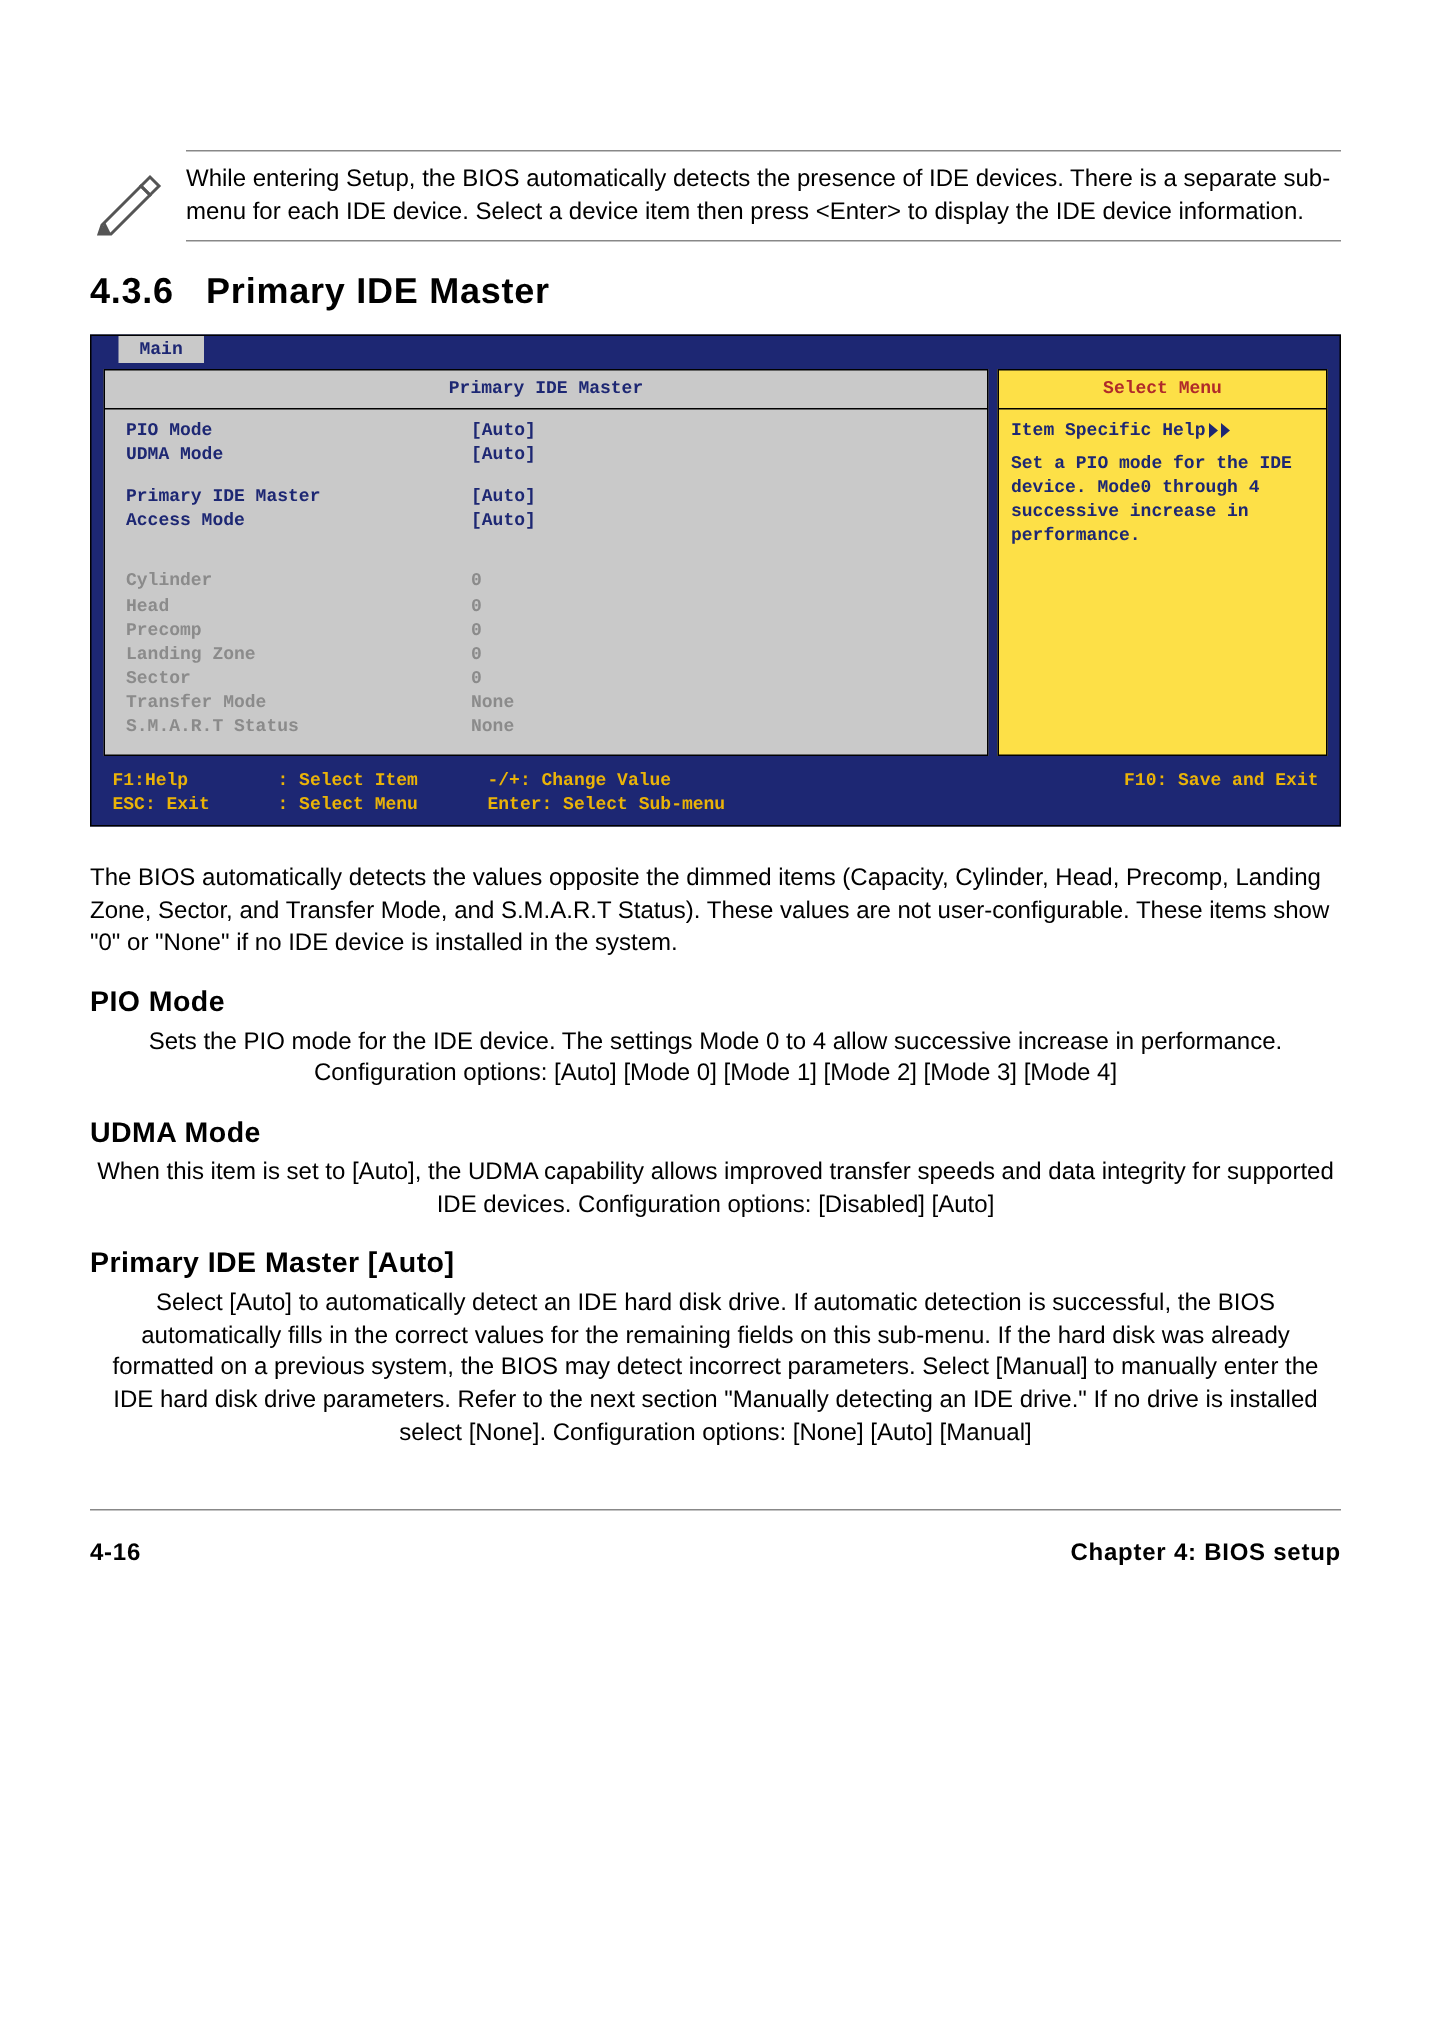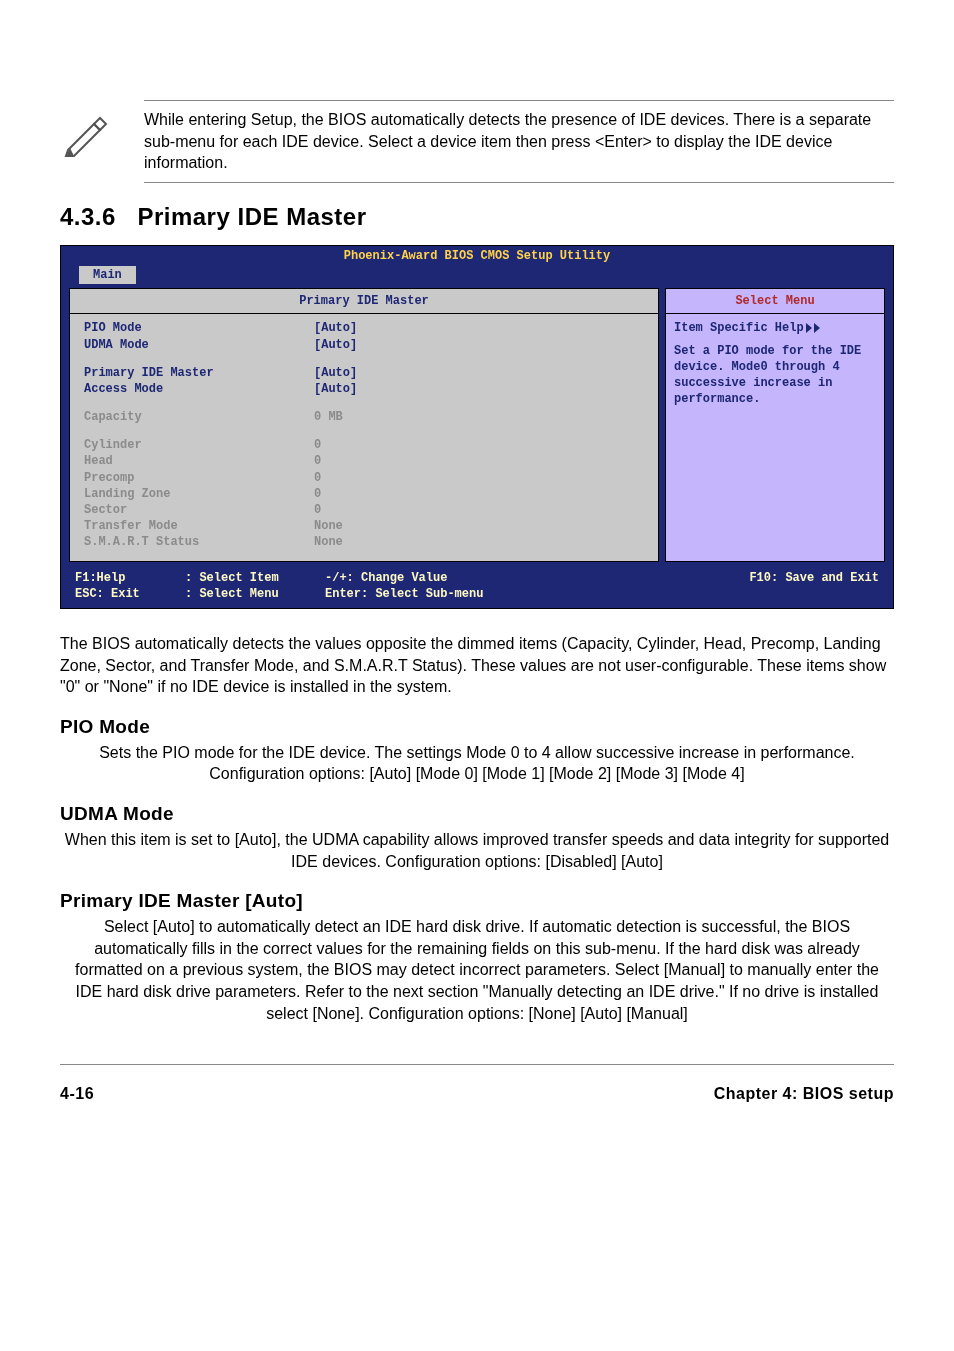--- a/index.html
+++ b/index.html
@@ -10,21 +10,21 @@
     background: #fff;
     width: 954px;
     padding: 0 60px 30px 60px;
   }
   .top-note-wrap {
     margin-top: 100px;
   }
   .top-note {
     display: flex;
     align-items: flex-start;
-    gap: 34px;
+    gap: 14px;
   }
   .pencil-icon {
     width: 50px;
     height: 50px;
     flex-shrink: 0;
     margin-top: 8px;
   }
   .note-text {
     border-top: 1px solid #888;
     border-bottom: 1px solid #888;
@@ -91,21 +91,21 @@
     color: #1d2773;
     font-weight: bold;
   }
   .bios-value {
     color: #1d2773;
     font-weight: bold;
   }
   .dim .bios-label, .dim .bios-value { color: #8b8b8b; font-weight: bold; }
   .bios-help {
     width: 220px;
-    background: #c4b5fd;
+    background: #fde047;
     border: 1px solid #000;
   }
   .bios-help-title {
     text-align: center;
     color: #b02a2a;
     font-weight: bold;
     border-bottom: 1px solid #000;
     padding: 4px 0;
   }
   .bios-help-body {
@@ -115,21 +115,21 @@
   }
   .help-head {
     display: flex;
     align-items: center;
     gap: 2px;
     margin-bottom: 6px;
   }
   .bios-footer {
     display: flex;
     padding: 2px 14px 6px 14px;
-    color: #fef9c3;
+    color: #eab308;
     font-weight: bold;
     justify-content: space-between;
   }
   .bf-col { display: flex; flex-direction: column; }
   .bf-a { width: 110px; }
   .bf-b { width: 140px; }
   .bf-c { width: 230px; }
   .bf-d { flex:1; text-align: right; }
   .body-text {
     margin-top: 24px;
@@ -176,21 +176,20 @@
     <div class="note-text">While entering Setup, the BIOS automatically detects the presence of IDE devices. There is a separate sub-menu for each IDE device. Select a device item then press &lt;Enter&gt; to display the IDE device information.</div>
   </div>
 </div>
 
 <h2 class="section-num">
   <span>4.3.6</span>&nbsp;&nbsp;
   <span>Primary IDE Master</span>
 </h2>
 
 <div class="bios-box">
-  <div class="bios-title">Phoenix-Award BIOS CMOS Setup Utility</div>
   <div class="bios-tabs">
     <span class="bios-tab-active">Main</span>
   </div>
   <div class="bios-body">
     <div class="bios-main">
       <div class="bios-main-title">Primary IDE Master</div>
       <div class="bios-main-content">
         <div class="bios-row">
           <span class="bios-label">PIO Mode</span>
           <span class="bios-value">[Auto]</span>
@@ -202,24 +201,20 @@
         <div class="bios-row" style="height:12px"></div>
         <div class="bios-row">
           <span class="bios-label">Primary IDE Master</span>
           <span class="bios-value">[Auto]</span>
         </div>
         <div class="bios-row">
           <span class="bios-label">Access Mode</span>
           <span class="bios-value">[Auto]</span>
         </div>
         <div class="bios-row" style="height:12px"></div>
-        <div class="bios-row dim">
-          <span class="bios-label">Capacity</span>
-          <span class="bios-value">0 MB</span>
-        </div>
         <div class="bios-row" style="height:12px"></div>
         <div class="bios-row dim">
           <span class="bios-label">Cylinder</span>
           <span class="bios-value">0</span>
         </div>
         <div class="bios-row dim">
           <span class="bios-label">Head</span>
           <span class="bios-value">0</span>
         </div>
         <div class="bios-row dim">

